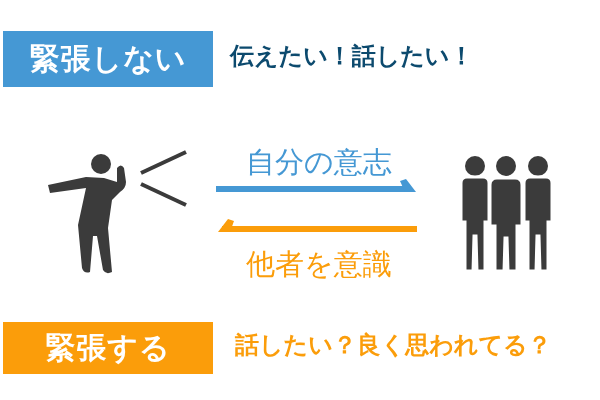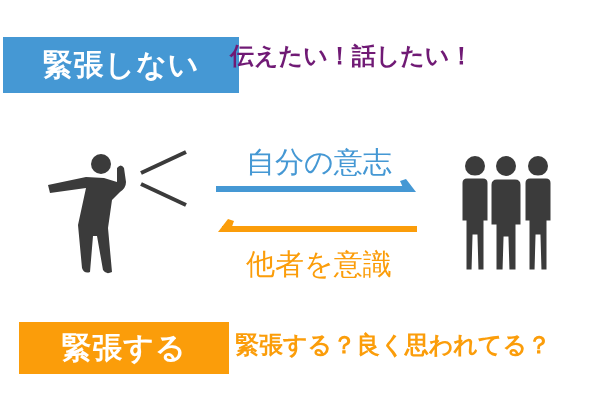--- a/index.html
+++ b/index.html
@@ -1,24 +1,24 @@
 <!DOCTYPE html>
 <html><head>
 <meta charset="utf-8">
 <style>
   html, body { margin: 0; padding: 0; background: #ffffff; }
   body { width: 600px; height: 400px; position: relative; overflow: hidden;
          font-family: "DejaVu Sans", "Liberation Sans", sans-serif; }
   .label-box { position: absolute; color: #ffffff; font-weight: bold;
                display: flex; align-items: center; justify-content: center;
                font-size: 30px; letter-spacing: 1px; }
-  .box-calm { left: 3px; top: 37px; width: 236px; height: 56px; background: #4598d4; }
-  .box-nervous { left: 19px; top: 322px; width: 210px; height: 52px; background: #fb9d0a; }
+  .box-calm { left: 3px; top: 31px; width: 210px; height: 56px; background: #4598d4; }
+  .box-nervous { left: 3px; top: 322px; width: 210px; height: 52px; background: #fb9d0a; }
   .caption { position: absolute; font-weight: bold; white-space: nowrap; }
-  .cap-calm { left: 230px; top: 40px; font-size: 24px; color: #701a75; }
+  .cap-calm { left: 230px; top: 40px; font-size: 24px; color: #0c4a6e; }
   .cap-nervous { left: 235px; top: 329px; font-size: 24px; color: #fb9d0a; }
   .arrow-label { position: absolute; font-size: 29px; white-space: nowrap; }
   .lbl-own { left: 246px; top: 143px; color: #4598d4; }
   .lbl-other { left: 246px; top: 245px; color: #fb9d0a; }
   svg { position: absolute; left: 0; top: 0; }
 </style>
 </head>
 <body>
 
 <div class="label-box box-calm">
@@ -61,13 +61,13 @@
     <path d="M490 185 Q490 178 497 178 L515 178 Q522 178 522 185 L522 226 L517 226 L517 271 L508 271 L507 238 L505 238 L504 271 L495 271 L495 226 L490 226 Z"></path>
   </g>
 </svg>
 
 <div class="arrow-label lbl-own">自分の意志</div>
 <div class="arrow-label lbl-other">他者を意識</div>
 
 <div class="label-box box-nervous">
   <span>緊張する</span>
 </div>
-<div class="caption cap-nervous">緊張する？良く思われてる？</div>
+<div class="caption cap-nervous">話したい？良く思われてる？</div>
 
 </body></html>

